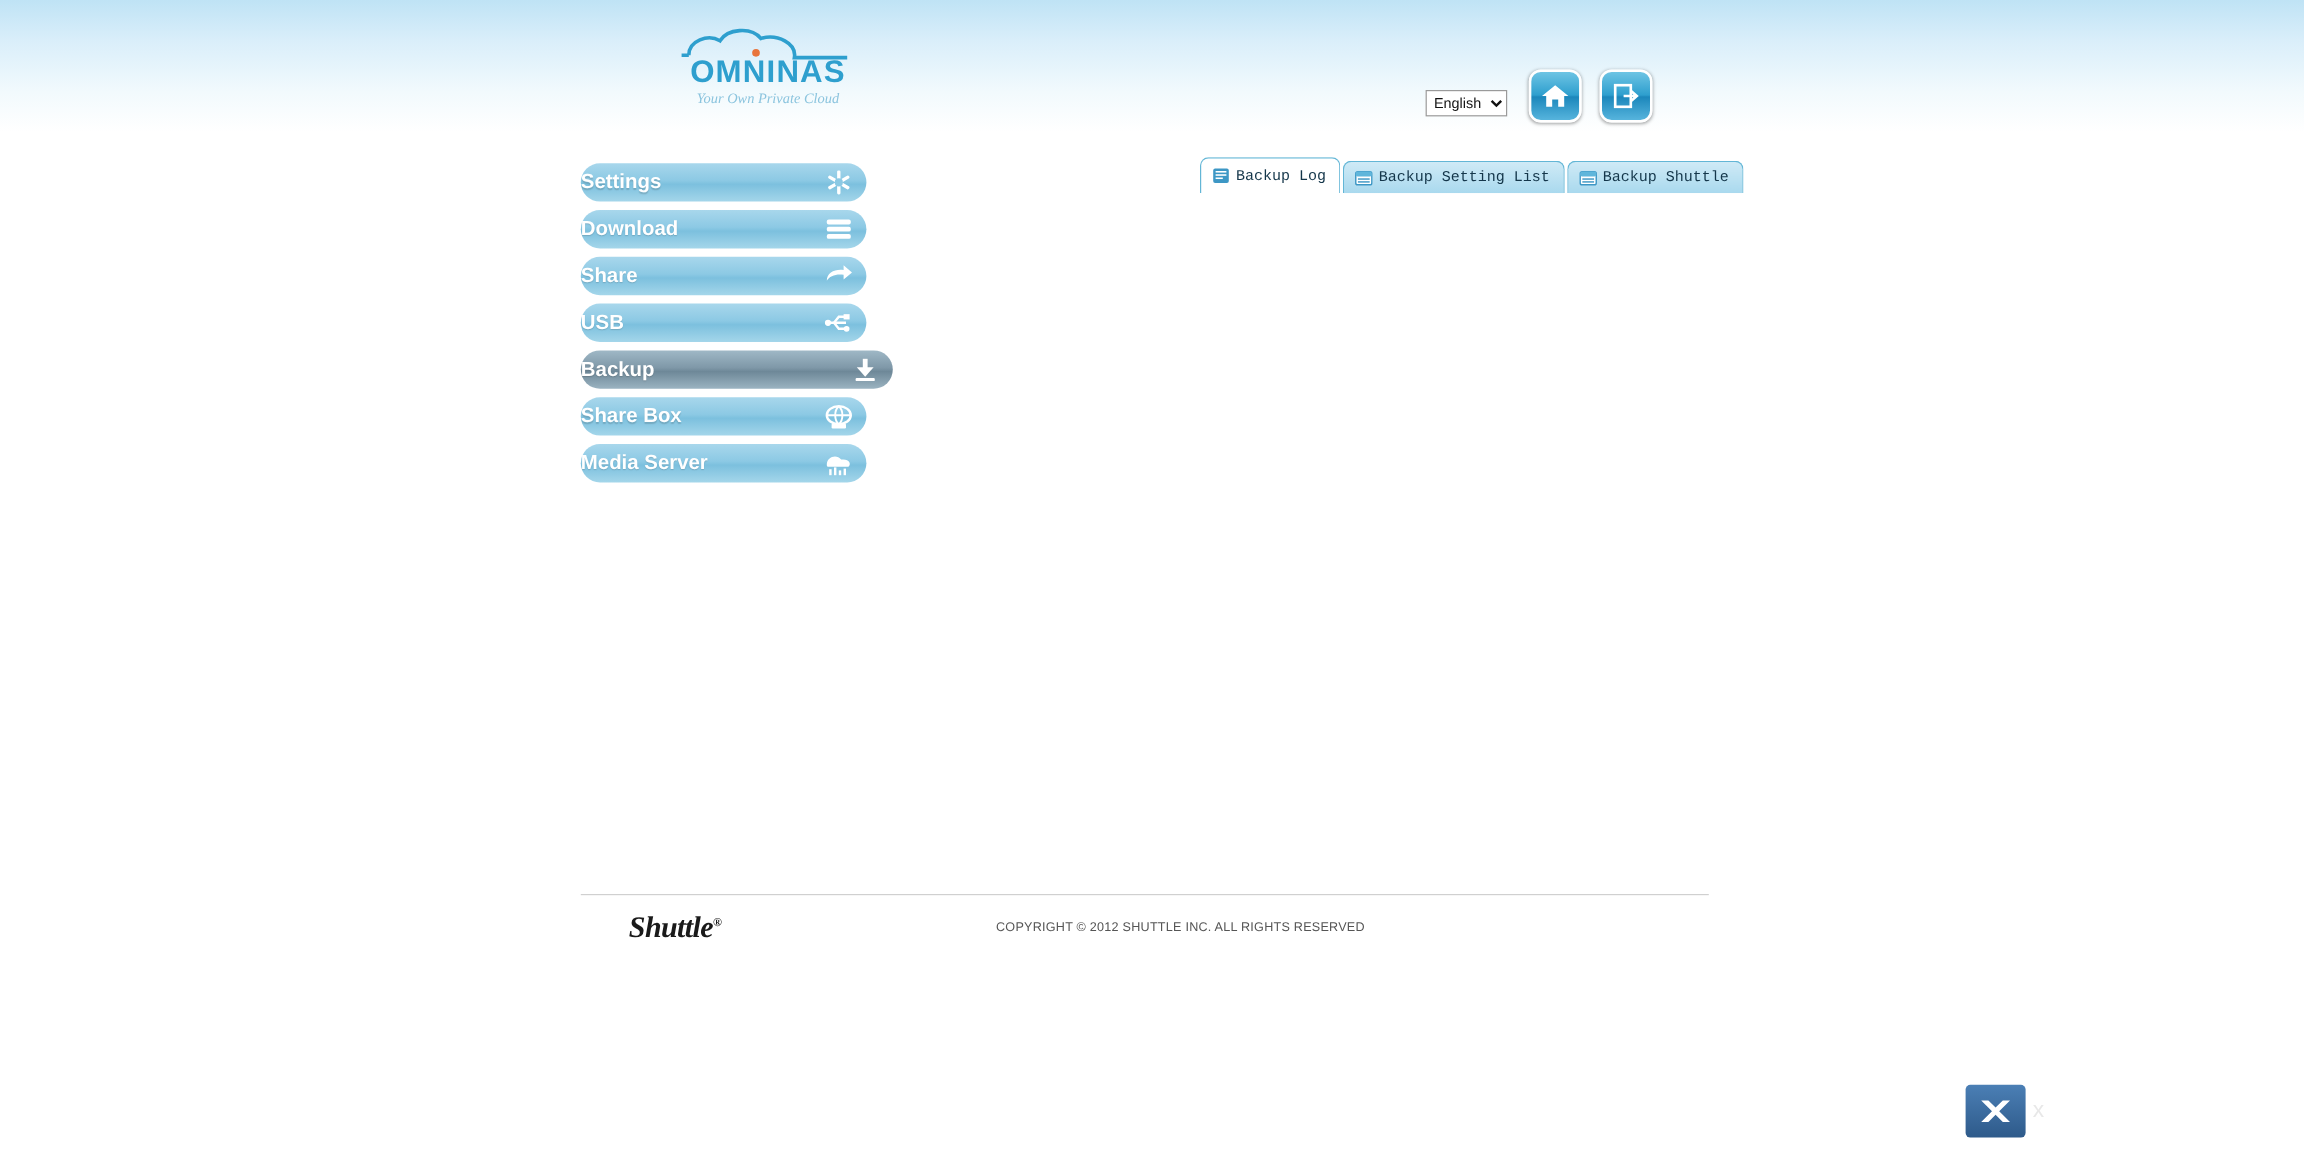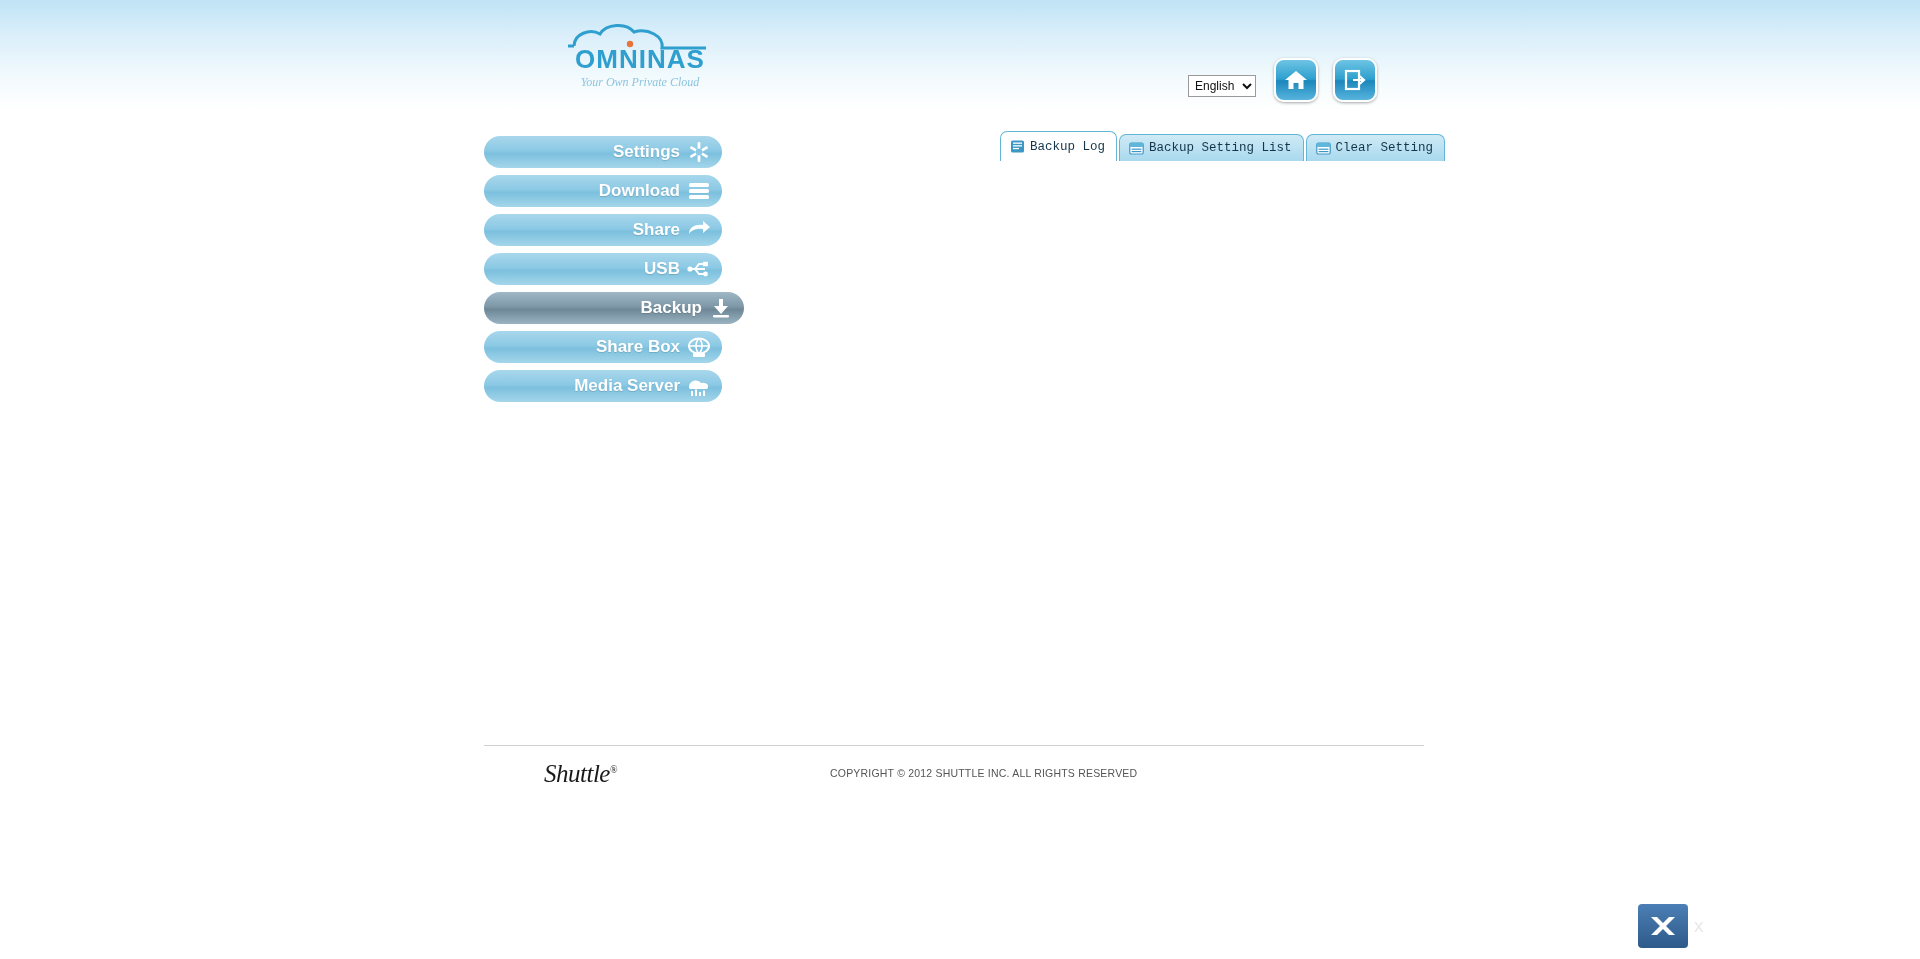--- a/index.html
+++ b/index.html
@@ -77,21 +77,20 @@
     width: 238px;
     height: 32px;
     margin-bottom: 7px;
     border-radius: 16px;
     background: linear-gradient(to bottom, #a8d7ec 0%, #8cc9e4 45%, #7cc0de 55%, #a4d6ea 100%);
     color: #ffffff;
     font-size: 17px;
     font-weight: bold;
     display: flex;
     align-items: center;
-    justify-content: flex-end;
     padding-right: 42px;
     cursor: pointer;
     text-shadow: 0 1px 1px rgba(0,0,0,0.15);
   }
   .nav-item.active {
     width: 260px;
     background: linear-gradient(to bottom, #9fb8c6 0%, #7f98a8 45%, #6e8898 55%, #9bb3c1 100%);
   }
   .nav-icon {
     position: absolute;
@@ -192,25 +191,25 @@
   .footer-line {
     position: absolute;
     left: 484px;
     top: 745px;
     width: 940px;
     height: 1px;
     background: #d0d0d0;
   }
   .brand {
     position: absolute;
-    left: 544px;
+    left: 524px;
     top: 760px;
     font-family: "Liberation Serif", serif;
     font-size: 25px;
-    font-weight: normal;
+    font-weight: bold;
     font-style: italic;
     color: #1a1a1a;
     letter-spacing: -0.5px;
   }
   .brand sup { font-size: 10px; vertical-align: super; font-style: normal; }
   .copyright {
     position: absolute;
     left: 830px;
     top: 767px;
     font-size: 10.5px;
@@ -403,21 +402,21 @@
 
     <div class="tab">
       <span class="t-icon">
         <svg width="15" height="15" viewBox="0 0 15 15">
           <rect x="0.8" y="2" width="13.4" height="11" rx="1.6" fill="#ffffff" stroke="#3d97c5" stroke-width="1.2"></rect>
           <rect x="0.8" y="2" width="13.4" height="4" rx="1.6" fill="#5fb6db"></rect>
           <rect x="2.6" y="7.6" width="9.8" height="1.2" fill="#3d97c5"></rect>
           <rect x="2.6" y="10" width="9.8" height="1.2" fill="#3d97c5"></rect>
         </svg>
       </span>
-      <span>Clear Setting</span>
+      <span>Backup Shuttle</span>
     </div>
   </div>
 
 
   <div class="footer-line"></div>
 
   <div class="brand">
     <span>Shuttle</span><sup>®</sup>
   </div>
 

